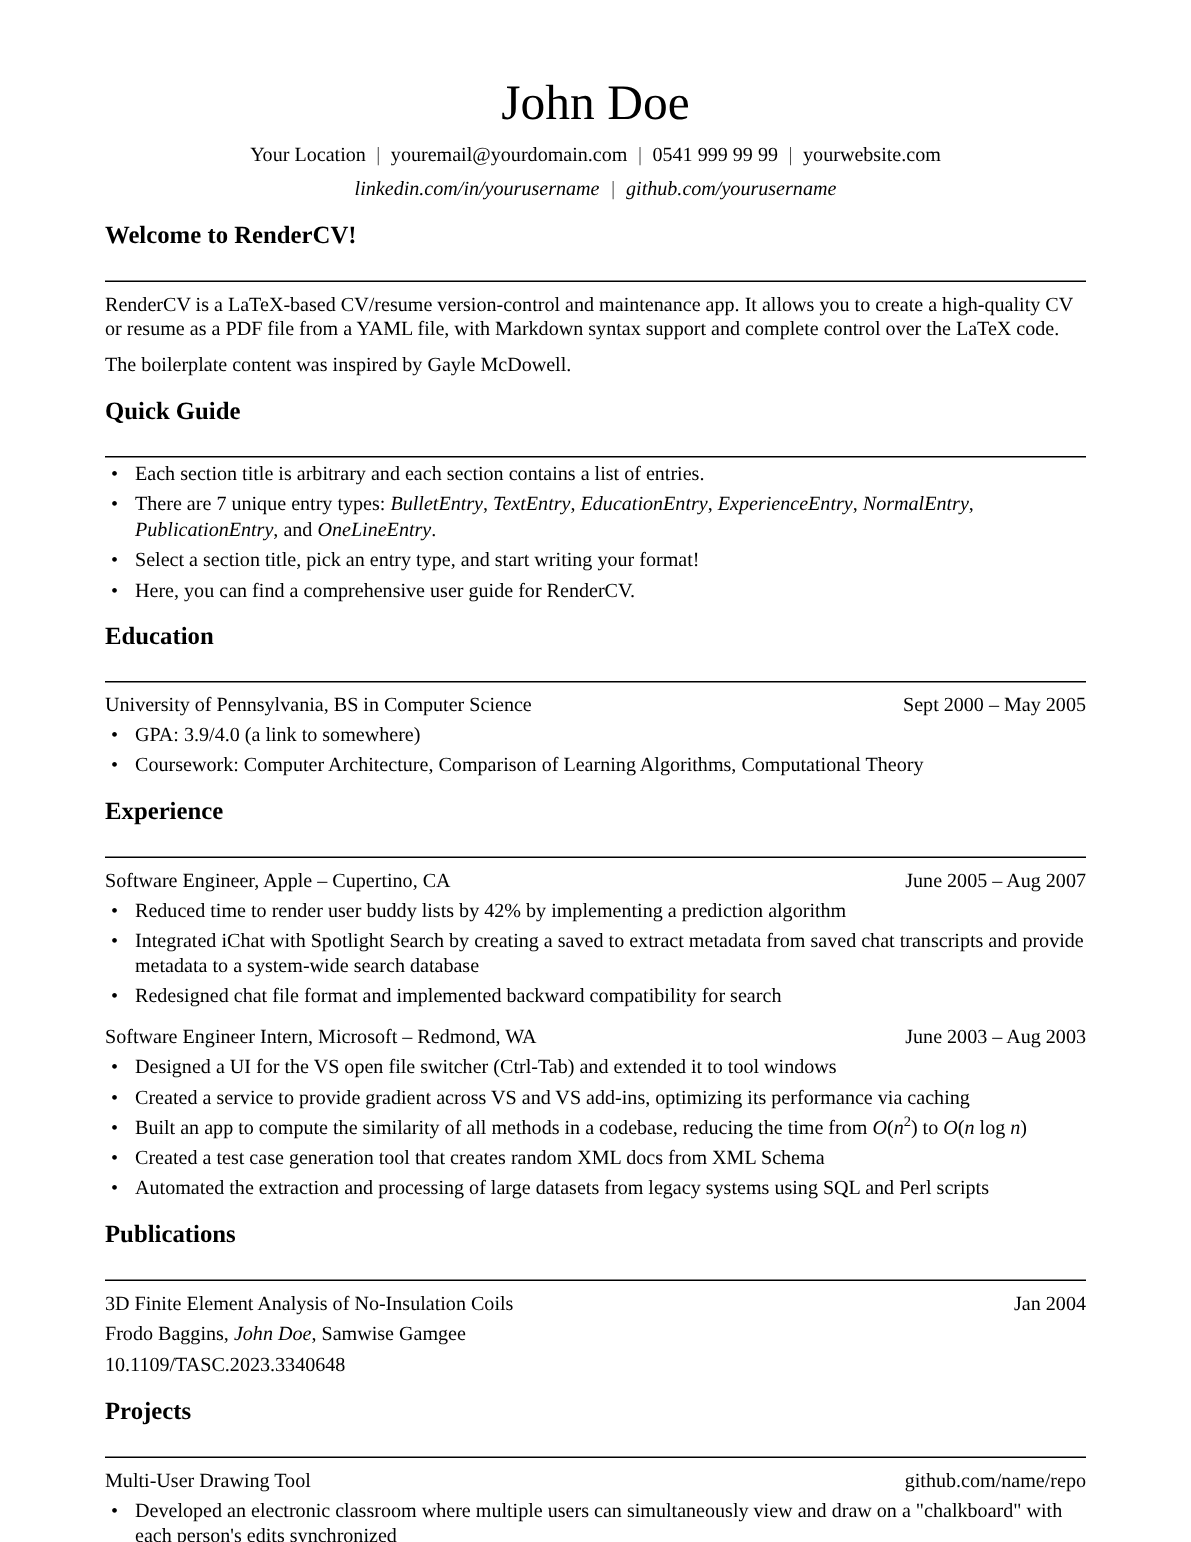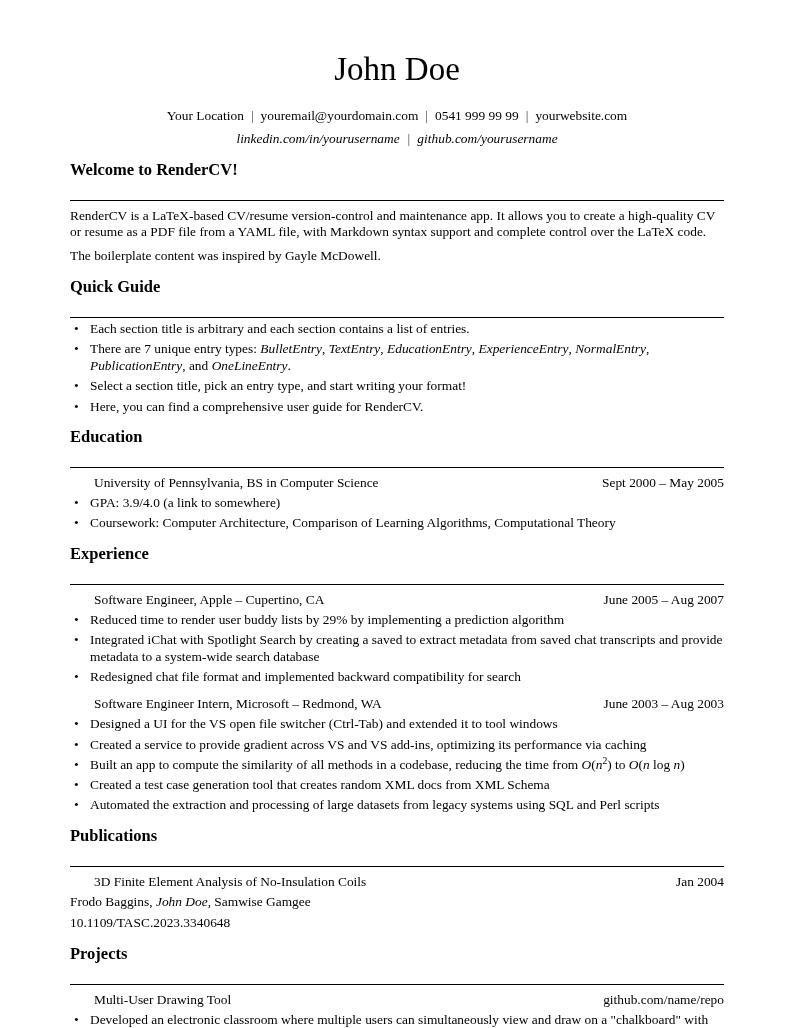--- a/index.html
+++ b/index.html
@@ -20,21 +20,21 @@
   }
   .cv-name {
     margin: 0;
     text-align: center;
     font-size: 33px;
     font-weight: 400;
     line-height: 1.2;
   }
   .contact {
     text-align: center;
-    margin-top: 18px;
+    margin-top: 5px;
     font-size: 13.4px;
   }
   .contact.row2 { margin-top: 7px; font-style: italic; }
   .contact .sep { margin: 0 7px; color: #4a4a4a; }
   section { margin-top: 12px; }
   .stitle {
     font-size: 16.5px;
     font-weight: 700;
     padding-bottom: 19px;
     border-bottom: 1px solid #000;
@@ -50,21 +50,20 @@
     text-align: left;
   }
   .bullet .btext { flex: 1; }
   .entry { margin-top: 7px; }
   .entry + .entry { margin-top: 10px; }
   .entry-head {
     display: flex;
     justify-content: space-between;
     align-items: baseline;
     gap: 14px;
-    margin-left: 24px;
   }
   .entry-head .dates { white-space: nowrap; }
   .pline { margin-top: 4px; }
   sup { font-size: 0.72em; line-height: 0; }
   i, em { font-style: italic; }
   b, strong { font-weight: 400; }
 </style>
 </head>
 <body>
 
@@ -127,21 +126,21 @@
   <section>
     <div class="stitle">Experience</div>
 
     <div class="entry">
       <div class="entry-head">
         <span><b>Software Engineer</b>, Apple – Cupertino, CA</span>
         <span class="dates">June 2005 – Aug 2007</span>
       </div>
       <div class="bullet">
         <span class="marker">•</span>
-        <span class="btext">Reduced time to render user buddy lists by 29% by implementing a prediction algorithm</span>
+        <span class="btext">Reduced time to render user buddy lists by 42% by implementing a prediction algorithm</span>
       </div>
       <div class="bullet">
         <span class="marker">•</span>
         <span class="btext">Integrated iChat with Spotlight Search by creating a saved to extract metadata from saved chat transcripts and provide metadata to a system-wide search database</span>
       </div>
       <div class="bullet">
         <span class="marker">•</span>
         <span class="btext">Redesigned chat file format and implemented backward compatibility for search</span>
       </div>
     </div>

